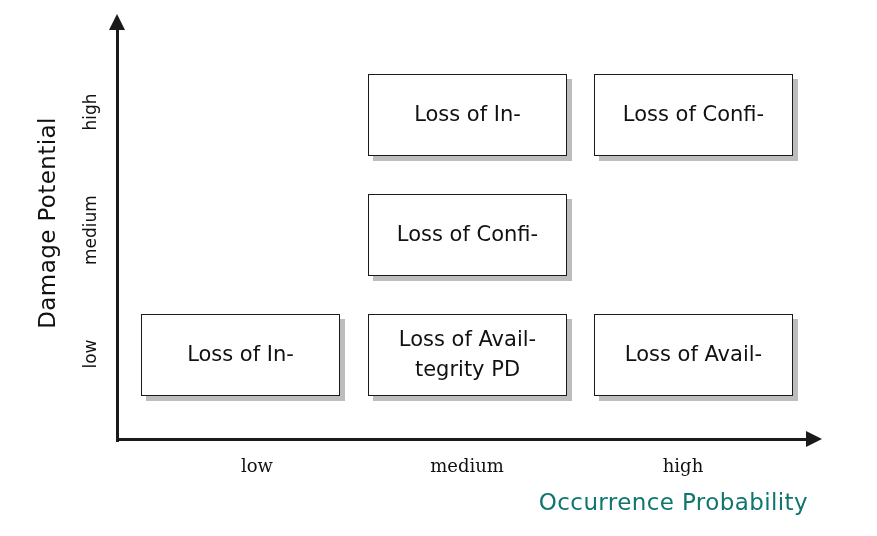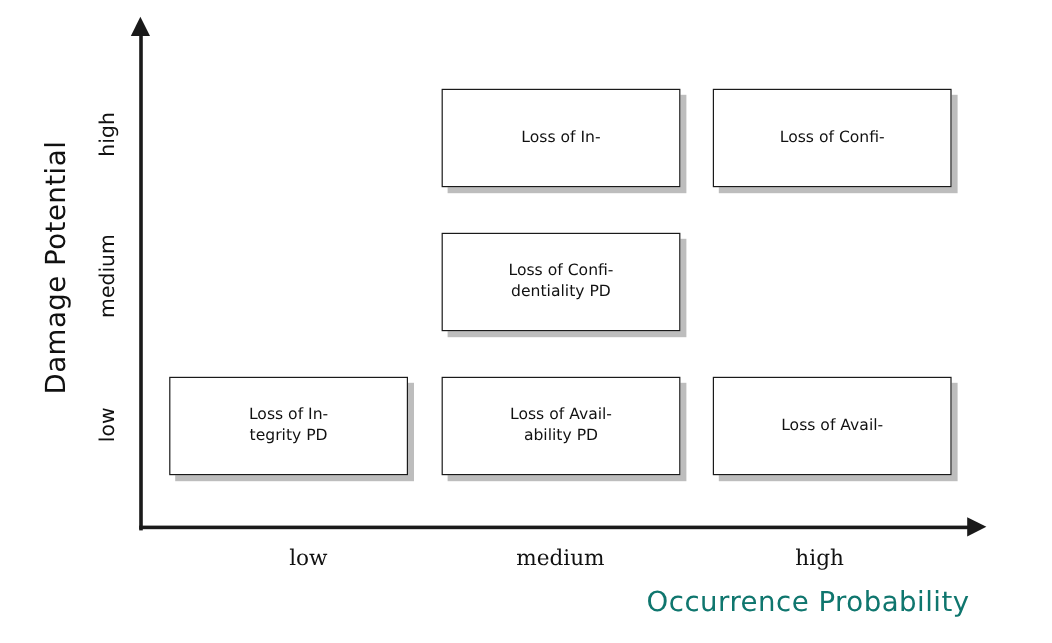--- a/index.html
+++ b/index.html
@@ -118,21 +118,21 @@
     position: absolute;
     box-sizing: border-box;
     background: #ffffff;
     border: 1.6px solid #1a1a1a;
     box-shadow: 5px 5px 0 0 #bdbdbd;
     display: flex;
     flex-direction: column;
     align-items: center;
     justify-content: center;
     font-family: "DejaVu Sans", sans-serif;
-    font-size: 13px;
+    font-size: 21px;
     color: #111111;
     line-height: 1.42;
     text-align: center;
   }
   .risk-box .line1,
   .risk-box .line2 {
     display: block;
     white-space: nowrap;
   }
 </style>
@@ -160,30 +160,28 @@
   <div class="risk-box" style="left:368px; top:74px; width:199px; height:82px;">
     <span class="line1">Loss of In-</span>
   </div>
 
   <div class="risk-box" style="left:594px; top:74px; width:199px; height:82px;">
     <span class="line1">Loss of Confi-</span>
   </div>
 
   <div class="risk-box" style="left:368px; top:194px; width:199px; height:82px;">
     <span class="line1">Loss of Confi-</span>
-    <span class="line2">dentiality PD</span>
   </div>
 
   <div class="risk-box" style="left:141px; top:314px; width:199px; height:82px;">
     <span class="line1">Loss of In-</span>
-    <span class="line2">tegrity PD</span>
   </div>
 
   <div class="risk-box" style="left:368px; top:314px; width:199px; height:82px;">
     <span class="line1">Loss of Avail-</span>
-    <span class="line2">ability PD</span>
+    <span class="line2">tegrity PD</span>
   </div>
 
   <div class="risk-box" style="left:594px; top:314px; width:199px; height:82px;">
     <span class="line1">Loss of Avail-</span>
   </div>
 
 </div>
 
 </body></html>

